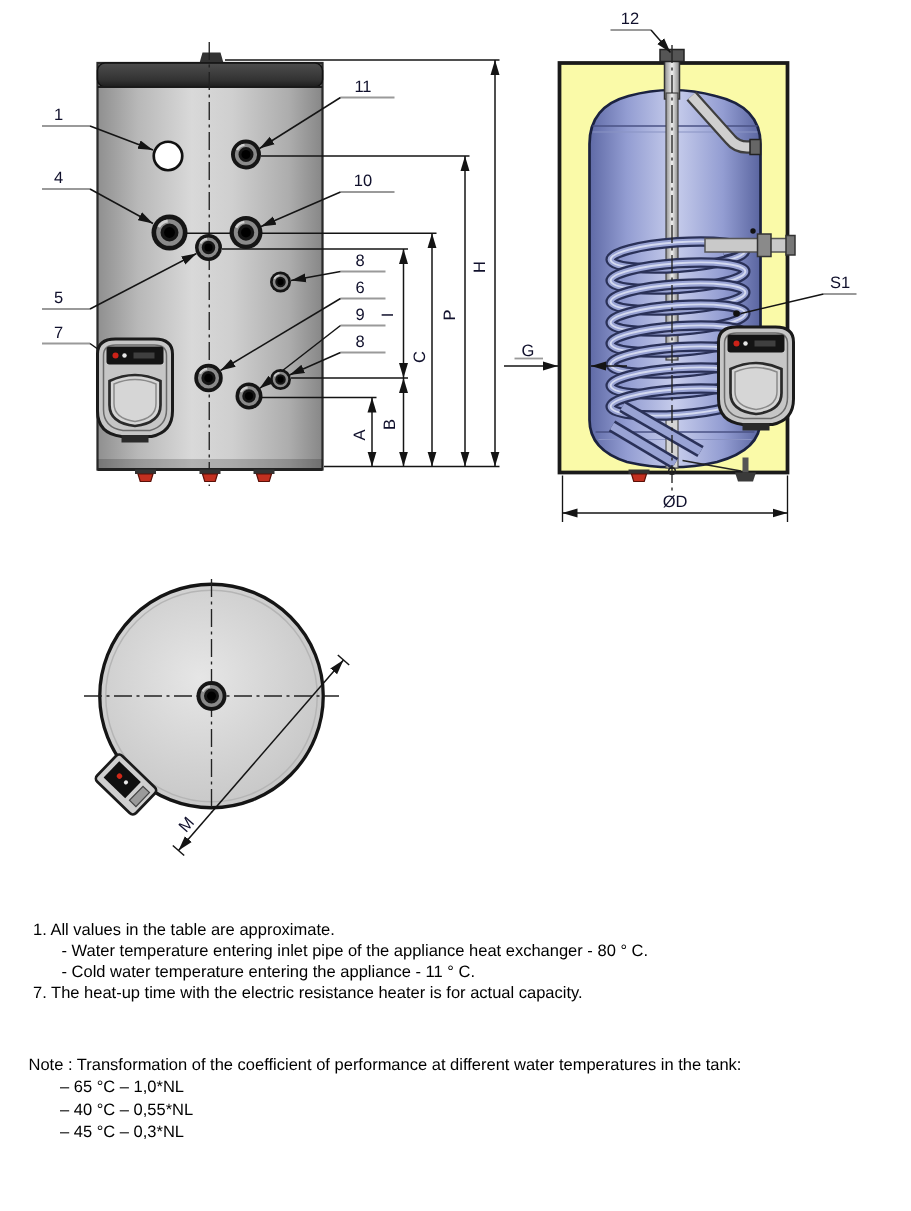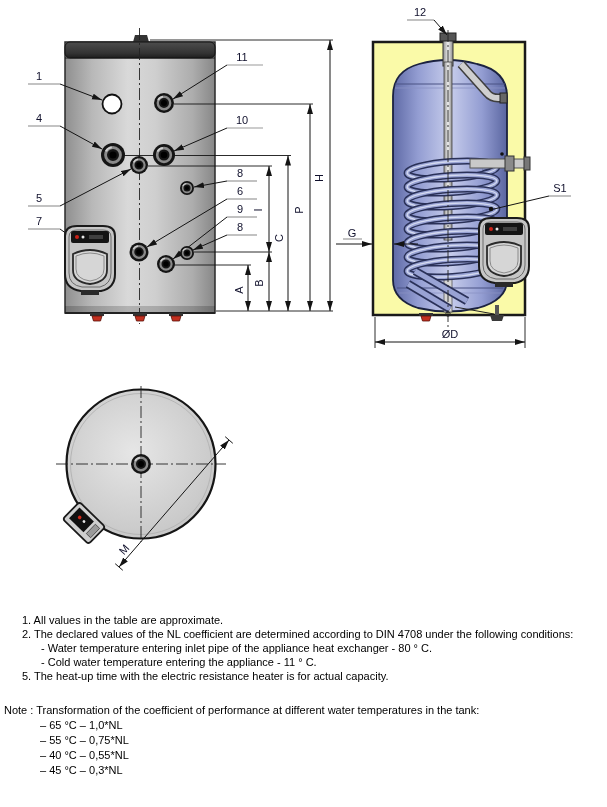--- a/index.html
+++ b/index.html
@@ -6,21 +6,21 @@
   .page{position:relative;width:607px;height:807px;background:#fff;overflow:hidden;
         font-family:"Liberation Sans",sans-serif;}
   svg{position:absolute;left:0;top:0;}
   svg text{font-family:"Liberation Sans",sans-serif;font-size:11px;fill:#10102c;}
   svg .dimtxt{font-size:11px;fill:#10102c;}
   .notes{position:absolute;left:0;width:597px;}
   .nline{font-size:11px;line-height:14px;color:#000;white-space:pre;}
   .ind1{padding-left:22px}
   .ind2{padding-left:41px}
   .noteblock .nline{line-height:15px;}
-  .ind3{padding-left:4px}
+  .ind3{padding-left:19px}
   .ind4{padding-left:40px}
 </style>
 </head>
 <body>
 
 <div class="page">
 
 <svg width="607" height="600" viewBox="0 0 607 600">
   <defs>
     <marker id="arr" markerUnits="userSpaceOnUse" markerWidth="10" markerHeight="7" viewBox="0 0 10 7" refX="10" refY="3.5" orient="auto-start-reverse">
@@ -258,27 +258,25 @@
     </g>
     <line x1="229" y1="440" x2="119" y2="567" stroke="#141414" stroke-width="1" marker-start="url(#arr)" marker-end="url(#arr)"></line>
     <line x1="225.2" y1="436.7" x2="232.8" y2="443.3" stroke="#141414" stroke-width="1"></line>
     <line x1="115.2" y1="563.7" x2="122.8" y2="570.3" stroke="#141414" stroke-width="1"></line>
     <text x="127" y="552" text-anchor="middle" transform="rotate(-49 127 552)">M</text>
   </g>
 </svg>
 
 <div class="notes" style="top:613px">
   <div class="nline ind1">1. All values in the table are approximate.</div>
-  <div class="nline ind1">2. The declared values of the NL coefficient are determined according to DIN 4708 under the following conditions:</div>
   <div class="nline ind2">- Water temperature entering inlet pipe of the appliance heat exchanger - 80 ° C.</div>
   <div class="nline ind2">- Cold water temperature entering the appliance - 11 ° C.</div>
-  <div class="nline ind1">5. The heat-up time with the electric resistance heater is for actual capacity.</div>
+  <div class="nline ind1">7. The heat-up time with the electric resistance heater is for actual capacity.</div>
 </div>
 
 <div class="notes noteblock" style="top:703px">
   <div class="nline ind3">Note : Transformation of the coefficient of performance at different water temperatures in the tank:</div>
   <div class="nline ind4">– 65 °C – 1,0*NL</div>
-  <div class="nline ind4">– 55 °C – 0,75*NL</div>
   <div class="nline ind4">– 40 °C – 0,55*NL</div>
   <div class="nline ind4">– 45 °C – 0,3*NL</div>
 </div>
 
 </div>
 
 </body></html>

